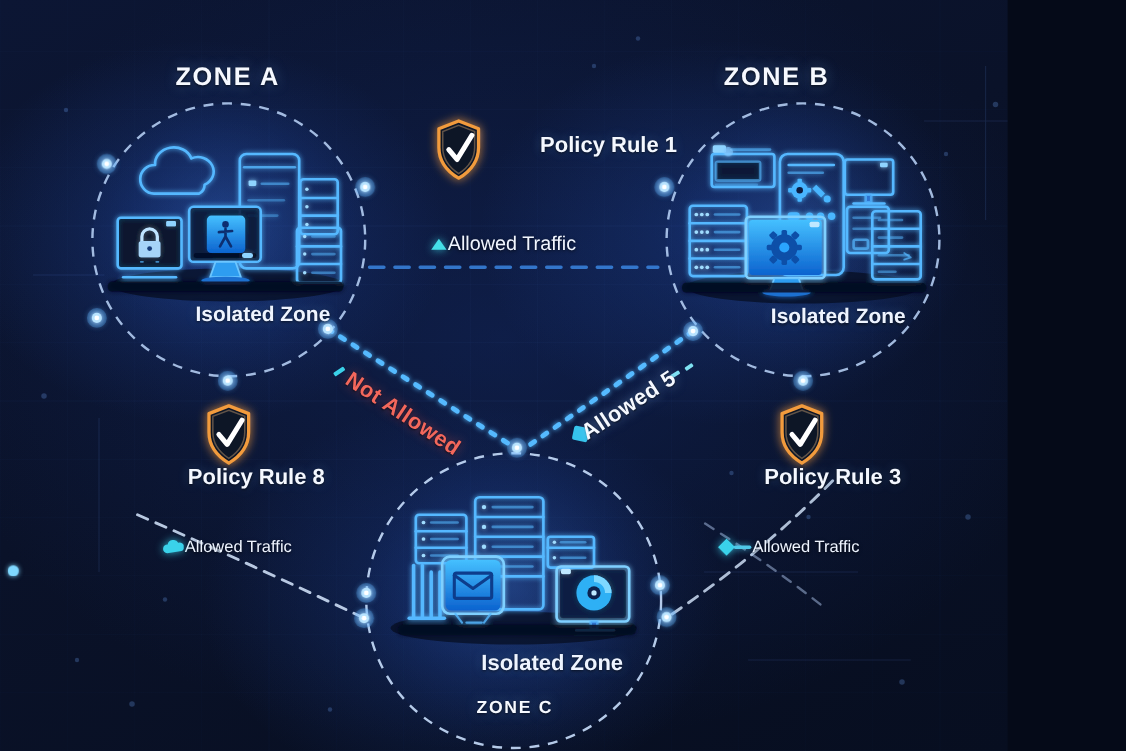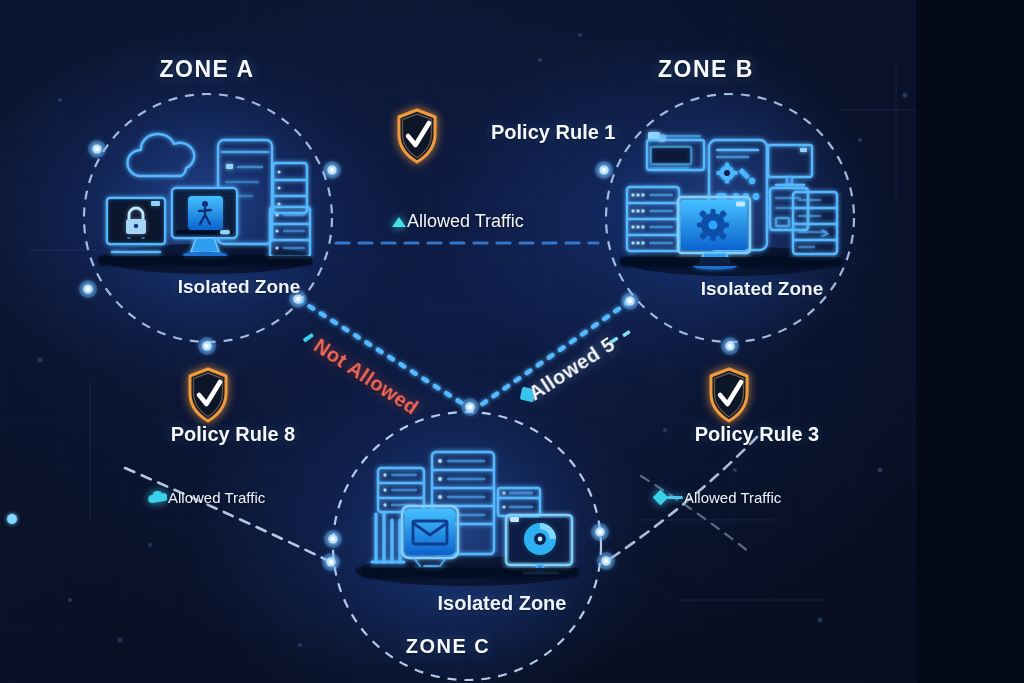--- a/index.html
+++ b/index.html
@@ -380,21 +380,21 @@
         <use href="#node" x="606" y="561"></use>
       <use href="#node" x="88" y="289"></use>
         <use href="#node" x="97" y="149"></use>
       <circle cx="12" cy="519" r="5" fill="#7fd8ff"></circle>
       <circle cx="662" cy="138" r="4" fill="rgba(130,200,255,0.7)"></circle>
     </g>
   </svg>
 
   <div class="label zone-title" style="left:207px;top:56px;">ZONE A</div>
   <div class="label zone-title" style="left:706px;top:56px;">ZONE B</div>
-  <div class="label zone-title" style="left:448px;top:635px;font-size:20px;">ZONE C</div>
+  <div class="label zone-title" style="left:468px;top:635px;font-size:16px;">ZONE C</div>
 
   <div class="label iso" style="left:207px;top:276px;">Isolated Zone</div>
   <div class="label iso" style="left:730px;top:278px;">Isolated Zone</div>
   <div class="label iso" style="left:470px;top:592px;font-size:20px;">Isolated Zone</div>
 
   <div class="label policy" style="left:443px;top:121px;">Policy Rule 1</div>
   <div class="label traffic-row" style="left:392px;top:180px;">
     <span class="tri-icon"></span>
     <span class="traffic-lg">Allowed Traffic</span>
   </div>

